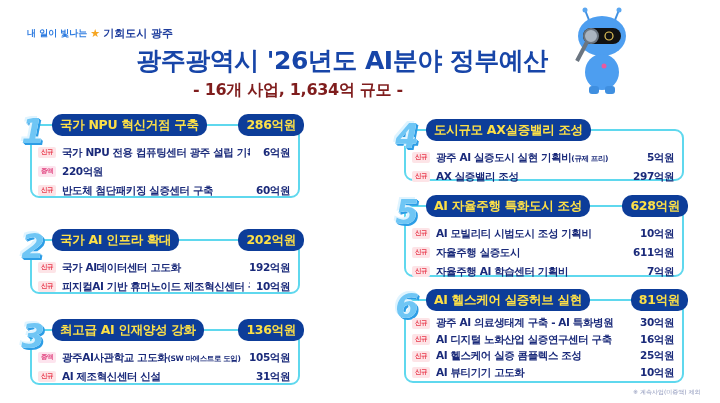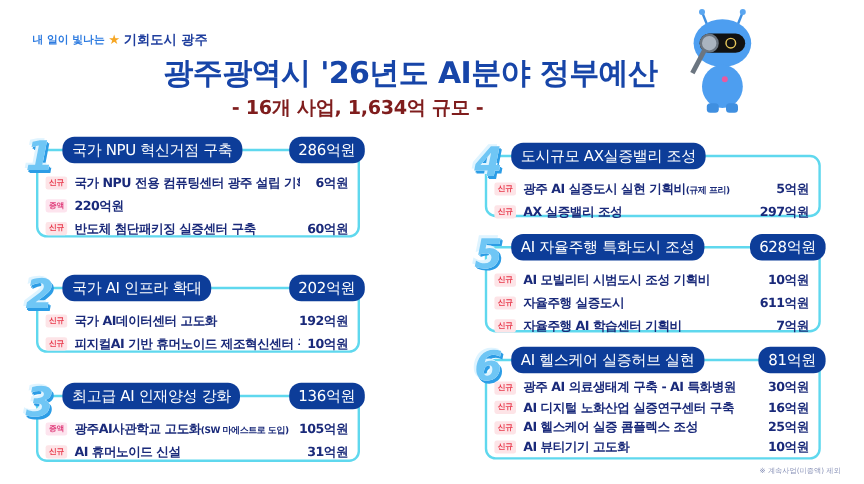--- a/index.html
+++ b/index.html
@@ -11,21 +11,21 @@
     .slogan .city { color: #1f3e9e; font-size: 11px; }
 
     .title { position: absolute; left: 0; width: 684px; top: 44px; text-align: center; font-size: 25px; font-weight: bold; color: #1745a8; letter-spacing: -0.5px; }
     .subtitle { position: absolute; left: 0; width: 596px; top: 80px; text-align: center; font-size: 16px; font-weight: bold; color: #7f1d1d; letter-spacing: -0.3px; }
 
     .robot { position: absolute; left: 567px; top: 6px; width: 70px; height: 90px; }
 
     .card { position: absolute; border: 2px solid #5fd8ee; border-radius: 9px; background: #fff; }
     .card .num { position: absolute; left: -14px; top: -14px; width: 30px; height: 38px; font-size: 34px; font-weight: bold; font-style: italic; color: #6fc6f5; text-shadow: 0 0 0 #fff, -2px -2px 0 #dff4ff, 2px 2px 0 #2c9de6, 1px 1px 0 #2c9de6; line-height: 38px; text-align: center; }
     .card .head { position: absolute; top: -12px; left: 20px; right: -6px; height: 22px; display: flex; justify-content: space-between; align-items: center; }
-    .card .head .pill { background: #0d3d99; color: #ffffff; font-weight: normal; font-size: 12.5px; padding: 0 8px; height: 22px; line-height: 22px; border-radius: 10px; white-space: nowrap; letter-spacing: -0.3px; }
+    .card .head .pill { background: #0d3d99; color: #fde047; font-weight: bold; font-size: 12.5px; padding: 0 8px; height: 22px; line-height: 22px; border-radius: 10px; white-space: nowrap; letter-spacing: -0.3px; }
     .card .rows { position: absolute; left: 6px; right: 8px; top: 17px; }
     .row { display: flex; align-items: center; height: 19px; font-size: 10.5px; font-weight: bold; color: #1a2a7a; letter-spacing: -0.4px; white-space: nowrap; }
     .tag { font-size: 6.5px; padding: 1px 2px; border-radius: 2px; margin-right: 6px; font-weight: bold; min-width: 18px; text-align: center; }
     .tag.new { color: #e8384b; background: #fde4e7; }
     .tag.inc { color: #e0427e; background: #fde4ee; }
     .row .name { flex: 1; overflow: hidden; }
     .row .name small { font-size: 7.5px; }
     .row .amt { text-align: right; min-width: 40px; }
 
     .footnote { position: absolute; left: 633px; top: 388px; font-size: 6px; color: #8a93b8; }
@@ -109,21 +109,21 @@
     <div class="pill">136억원</div>
   </div>
   <div class="rows">
     <div class="row">
         <span class="tag inc">증액</span>
         <span class="name"><span>광주AI사관학교 고도화</span><small>(SW 마에스트로 도입)</small></span>
         <span class="amt">105억원</span>
       </div>
     <div class="row">
         <span class="tag new">신규</span>
-        <span class="name">AI 휴머노이드 신설</span>
+        <span class="name">AI 제조혁신센터 신설</span>
         <span class="amt">31억원</span>
       </div>
   </div>
 </div>
 
 <div class="card" style="left:404px; top:129px; width:280px; height:52px;">
   <div class="num">4</div>
   <div class="head">
     <div class="pill">도시규모 AX실증밸리 조성</div>
   </div>

